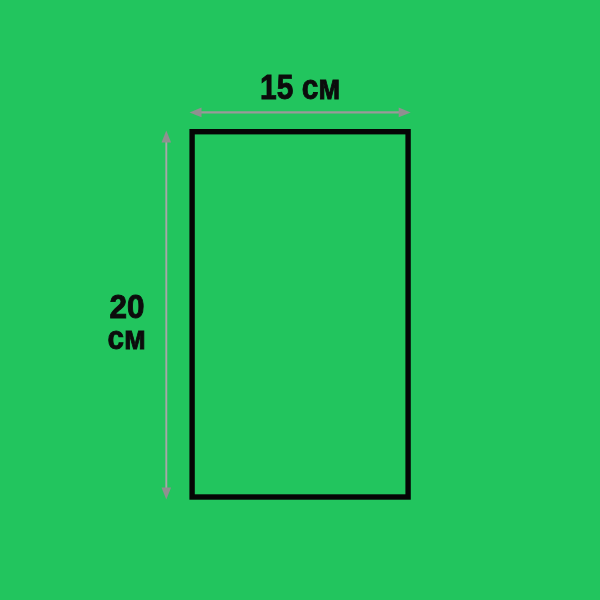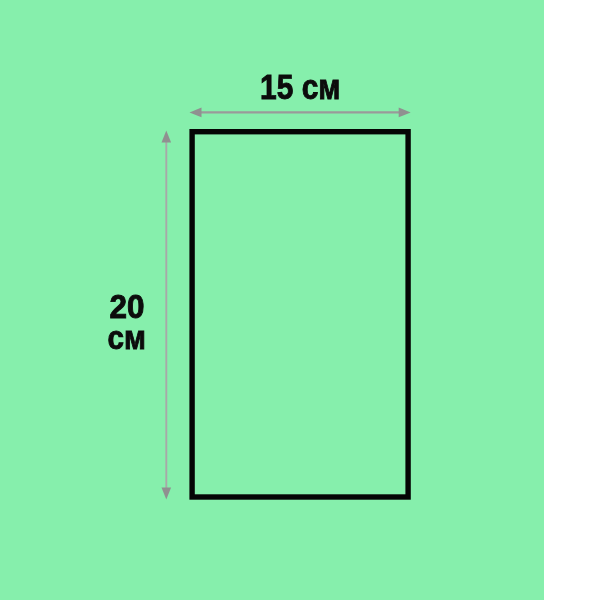--- a/index.html
+++ b/index.html
@@ -1,16 +1,16 @@
 <!DOCTYPE html>
 <html><head>
 <meta charset="utf-8">
 <style>
   html,body{margin:0;padding:0;background:#ffffff;}
-  .stage{position:relative;width:544px;height:600px;background:#86efac;overflow:hidden;}
+  .stage{position:relative;width:600px;height:600px;background:#22c55e;overflow:hidden;}
   svg{display:block;}
   text{font-family:"Liberation Sans", sans-serif;font-weight:bold;fill:#0c0c0c;}
 </style>
 </head>
 <body>
 <div class="stage">
 <svg width="600" height="600" viewBox="0 0 600 600">
 
   <rect x="192.1" y="131.7" width="216" height="365.3" fill="none" stroke="#050505" stroke-width="5.4"></rect>
 

